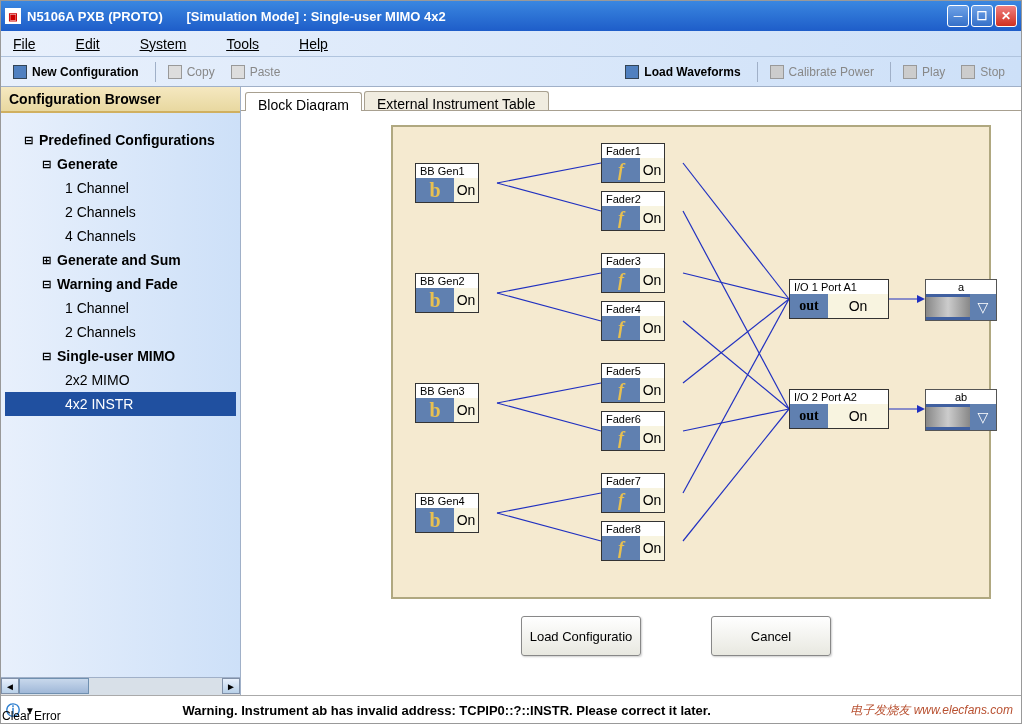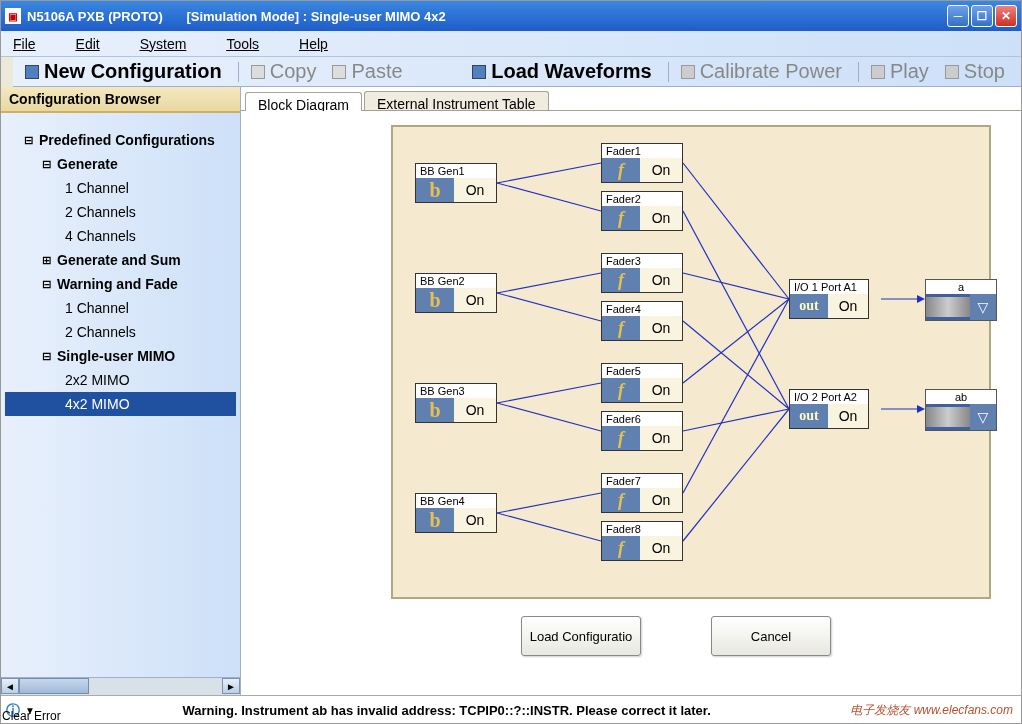--- a/index.html
+++ b/index.html
@@ -10,21 +10,21 @@
     .titlebar-text { flex: 1; }
     .titlebar-subtitle { margin-left: 20px; font-weight: bold; }
     .win-controls { display: flex; gap: 2px; }
     .win-btn { width: 22px; height: 22px; background: linear-gradient(to bottom, #6fa3e8, #3570c8); border: 1px solid #fff; border-radius: 3px; display: flex; align-items: center; justify-content: center; color: white; font-weight: bold; font-size: 12px; cursor: pointer; }
     .win-btn.close { background: linear-gradient(to bottom, #f08080, #d03020); }
     
     .menubar { height: 26px; background: linear-gradient(to right, #e8f0fc, #cde0f8); display: flex; align-items: center; padding: 0 12px; gap: 40px; font-size: 14px; border-bottom: 1px solid #b0c4de; }
     .menu-item { cursor: pointer; text-decoration: underline; text-decoration-style: solid; }
     .menu-item::first-letter { text-decoration: underline; }
     
-    .toolbar { height: 30px; background: linear-gradient(to right, #e8f0fc, #cde0f8); display: flex; align-items: center; padding: 0 6px; border-bottom: 1px solid #a0b0c8; font-size: 20px; margin-left: 12px; }
+    .toolbar { height: 30px; background: linear-gradient(to right, #e8f0fc, #cde0f8); display: flex; align-items: center; padding: 0 6px; border-bottom: 1px solid #a0b0c8; font-size: 12px; }
     .tb-btn { display: flex; align-items: center; gap: 5px; padding: 2px 6px; margin-right: 4px; cursor: pointer; }
     .tb-btn.disabled { color: #888; }
     .tb-sep { width: 1px; height: 20px; background: #a0b0c8; margin: 0 6px; }
     .tb-icon { width: 14px; height: 14px; display: inline-block; }
     .tb-icon.new { background: #5080c0; border: 1px solid #345; }
     .tb-icon.copy { background: #ddd; border: 1px solid #999; }
     .tb-icon.paste { background: #ddd; border: 1px solid #999; }
     .tb-icon.load { background: #5080c0; border: 1px solid #345; }
     .tb-icon.cal { background: #ccc; border: 1px solid #999; }
     .tb-icon.play { background: #ccc; border: 1px solid #999; }
@@ -48,29 +48,29 @@
     .sb-thumb { position: absolute; left: 0; width: 70px; height: 16px; background: linear-gradient(to bottom, #c8d8ec, #a0b8d8); border: 1px solid #7090b0; }
     
     .content { flex: 1; background: #fff; display: flex; flex-direction: column; }
     .tabs { display: flex; height: 24px; background: #fff; padding-left: 4px; padding-top: 4px; border-bottom: 1px solid #a8a090; }
     .tab { padding: 4px 12px; border: 1px solid #a8a090; border-bottom: none; background: #f0ece0; font-size: 14px; cursor: pointer; margin-right: 2px; border-radius: 3px 3px 0 0; }
     .tab.active { background: #fff; font-weight: normal; position: relative; top: 1px; }
     
     .diagram-area { flex: 1; background: #fff; padding: 14px; position: relative; }
     .diagram-border { border: 2px solid #b0a880; background: #f5ead0; width: 600px; height: 474px; position: absolute; left: 150px; top: 14px; }
     
-    .block { position: absolute; border: 1px solid #333; background: #fff; width: 82px; font-size: 11px; }
+    .block { position: absolute; border: 1px solid #333; background: #fff; width: 64px; font-size: 11px; }
     .block-label { padding: 1px 4px; white-space: nowrap; overflow: hidden; background: #fff; }
     .block-body { display: flex; height: 24px; }
     .block-icon { width: 38px; background: #6080b0; color: #e8c050; display: flex; align-items: center; justify-content: center; font-family: Georgia, serif; font-size: 20px; font-weight: bold; }
     .block-icon.f { font-size: 18px; font-style: italic; }
-    .block-icon.out { font-size: 14px; font-style: normal; color: #fef9c3; font-family: Georgia, serif; }
+    .block-icon.out { font-size: 14px; font-style: normal; color: #000000; font-family: Georgia, serif; }
     .block-state { flex: 1; background: #f8f4e0; display: flex; align-items: center; justify-content: center; font-size: 14px; }
     
-    .output-block { width: 80px; }
+    .output-block { width: 100px; }
     
     .instr-block { position: absolute; width: 72px; border: 1px solid #555; }
     .instr-label { background: #fff; font-size: 11px; text-align: center; padding: 1px; }
     .instr-body { display: flex; height: 26px; }
     .instr-img { flex: 1; background: linear-gradient(to right, #888, #ccc, #888); border-top: 3px solid #4060a0; border-bottom: 3px solid #4060a0; }
     .instr-drop { width: 26px; background: #6080b0; display: flex; align-items: center; justify-content: center; color: white; font-size: 14px; cursor: pointer; }
     
     svg.wires { position: absolute; left: 0; top: 0; width: 100%; height: 100%; pointer-events: none; }
     svg.wires line { stroke: #2030c0; stroke-width: 1.2; }
     
@@ -151,21 +151,21 @@
       <div class="tree-item lvl1 bold"><span class="tree-exp">⊟</span><span>Generate</span></div>
       <div class="tree-item lvl2">1 Channel</div>
       <div class="tree-item lvl2">2 Channels</div>
       <div class="tree-item lvl2">4 Channels</div>
       <div class="tree-item lvl1 bold"><span class="tree-exp">⊞</span><span>Generate and Sum</span></div>
       <div class="tree-item lvl1 bold"><span class="tree-exp">⊟</span><span>Warning and Fade</span></div>
       <div class="tree-item lvl2">1 Channel</div>
       <div class="tree-item lvl2">2 Channels</div>
       <div class="tree-item lvl1 bold"><span class="tree-exp">⊟</span><span>Single-user MIMO</span></div>
       <div class="tree-item lvl2">2x2 MIMO</div>
-      <div class="tree-item lvl2 selected">4x2 MIMO</div>
+      <div class="tree-item lvl2 selected">4x2 INSTR</div>
     </div>
     <div class="sidebar-scroll">
       <div class="sb-arrow">◄</div>
       <div class="sb-track">
           <div class="sb-thumb"></div>
         </div>
       <div class="sb-arrow">►</div>
     </div>
   </div>
 

